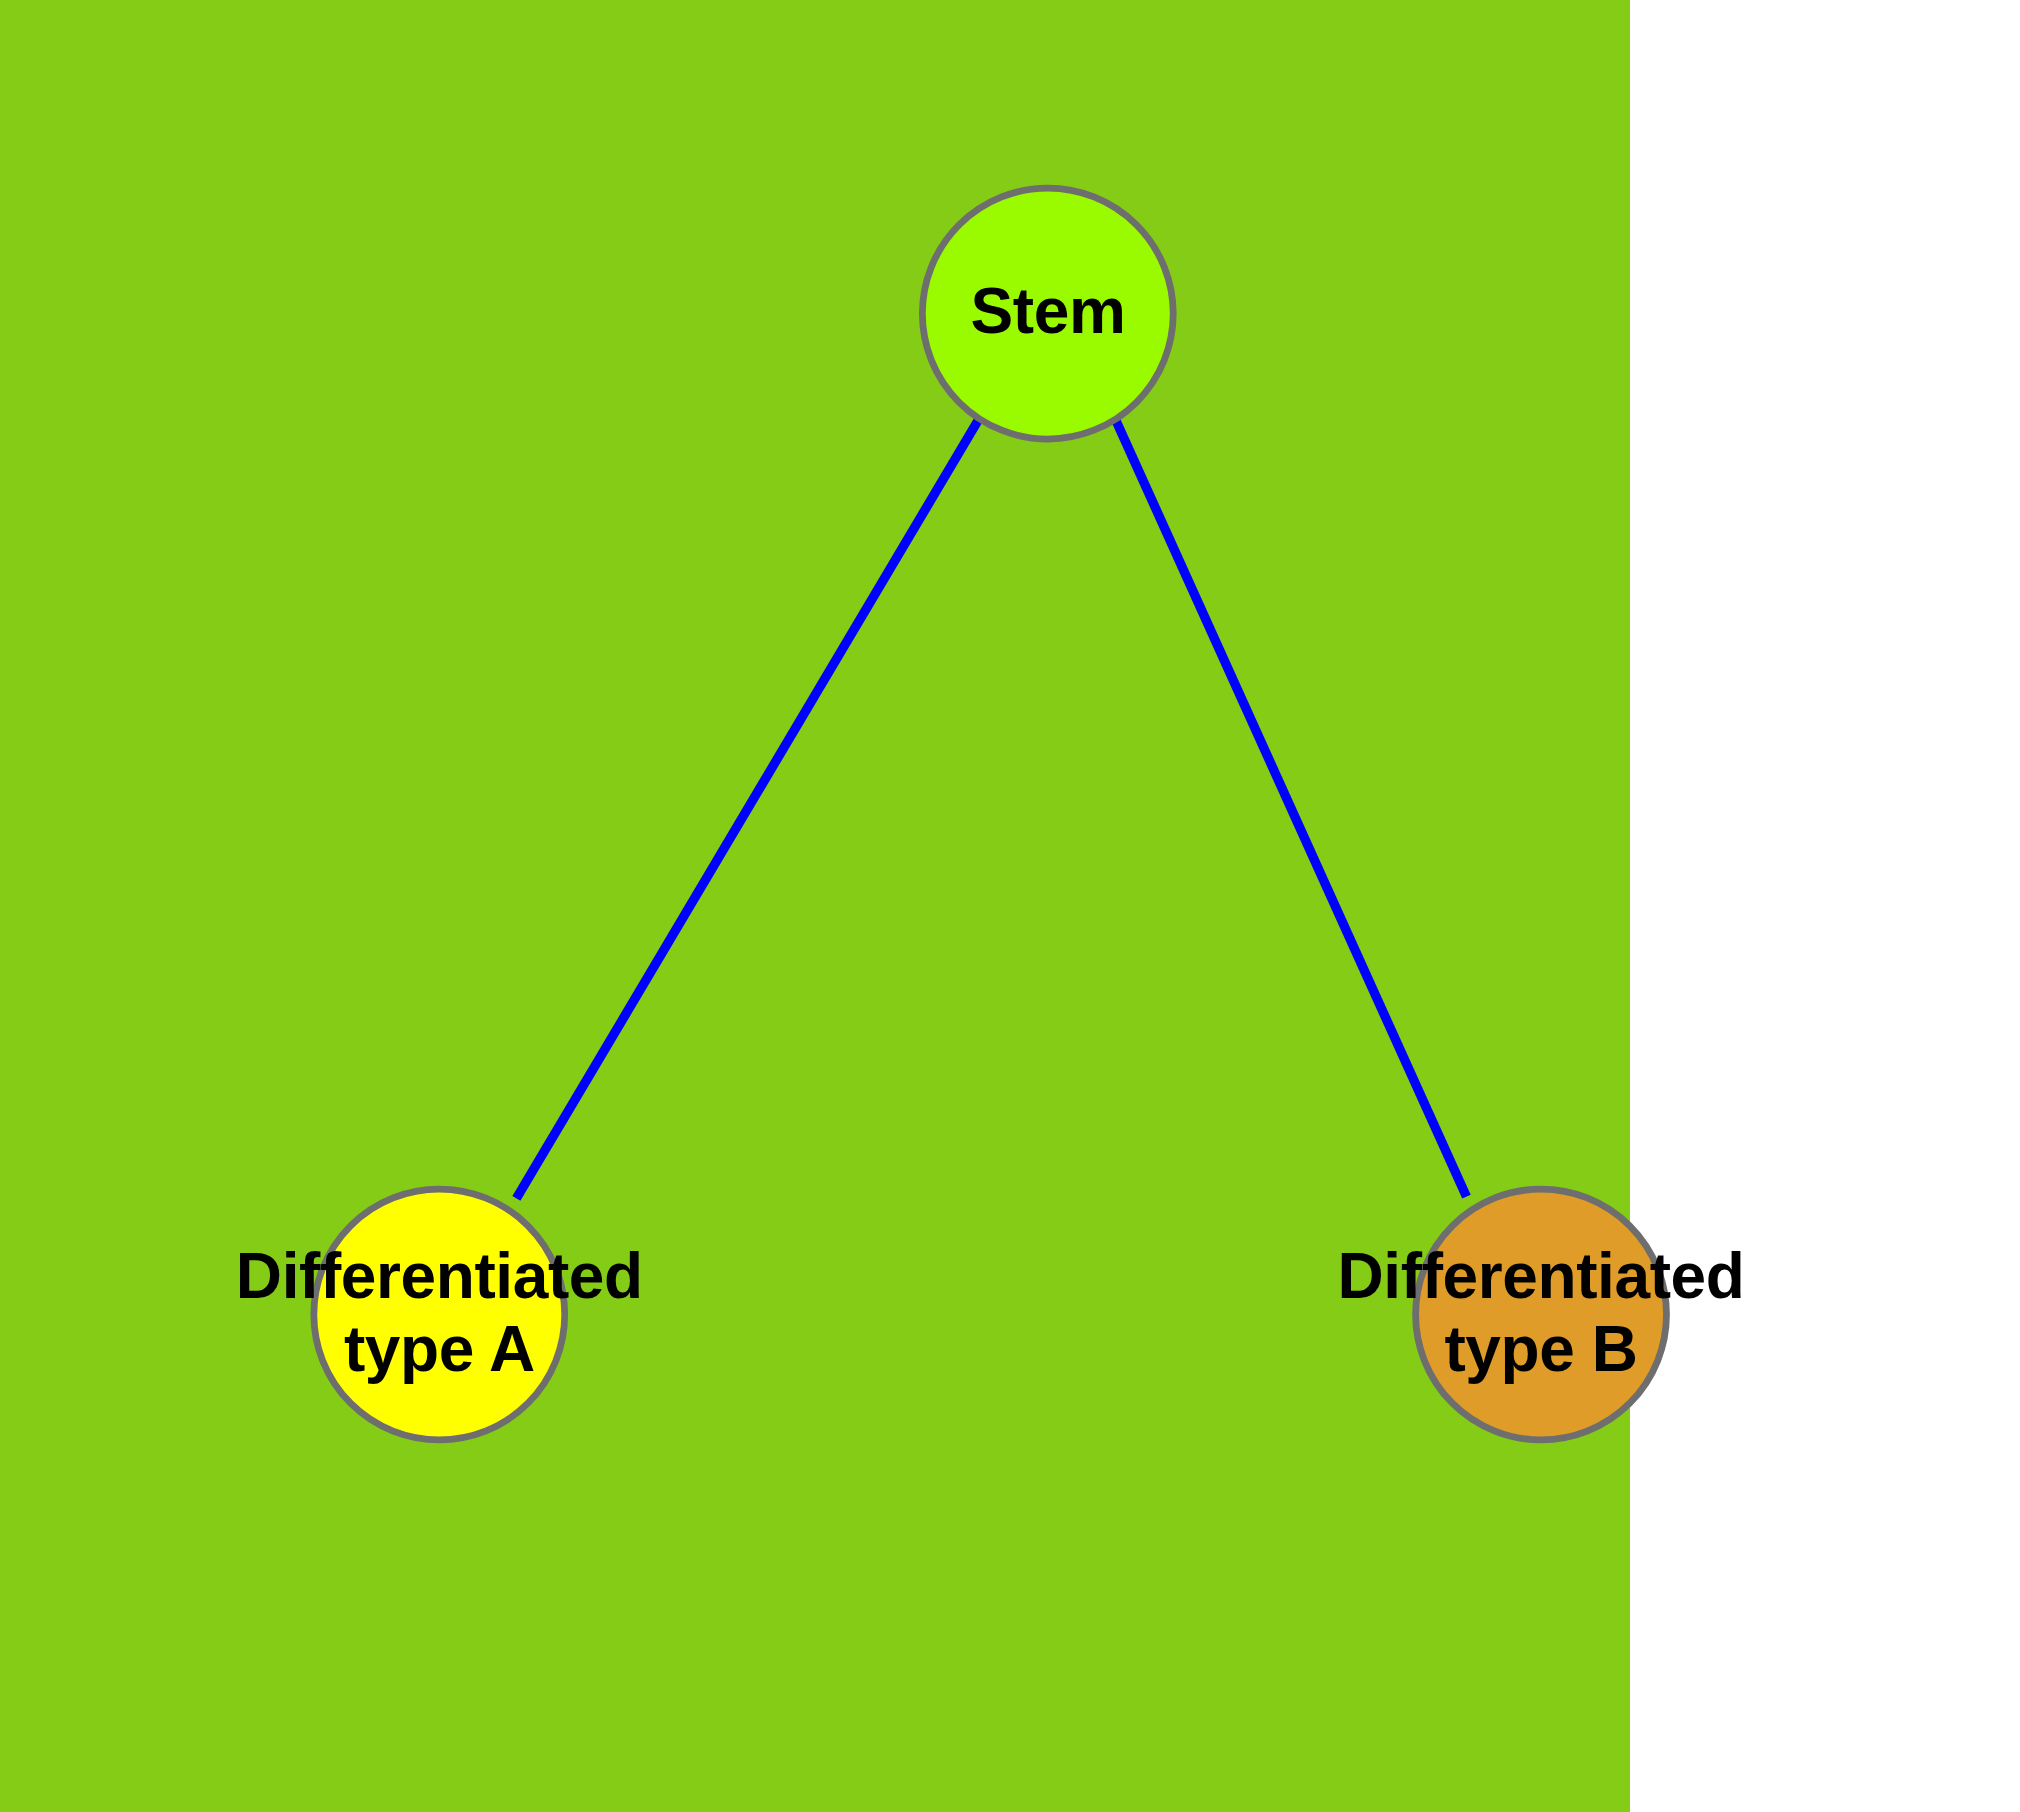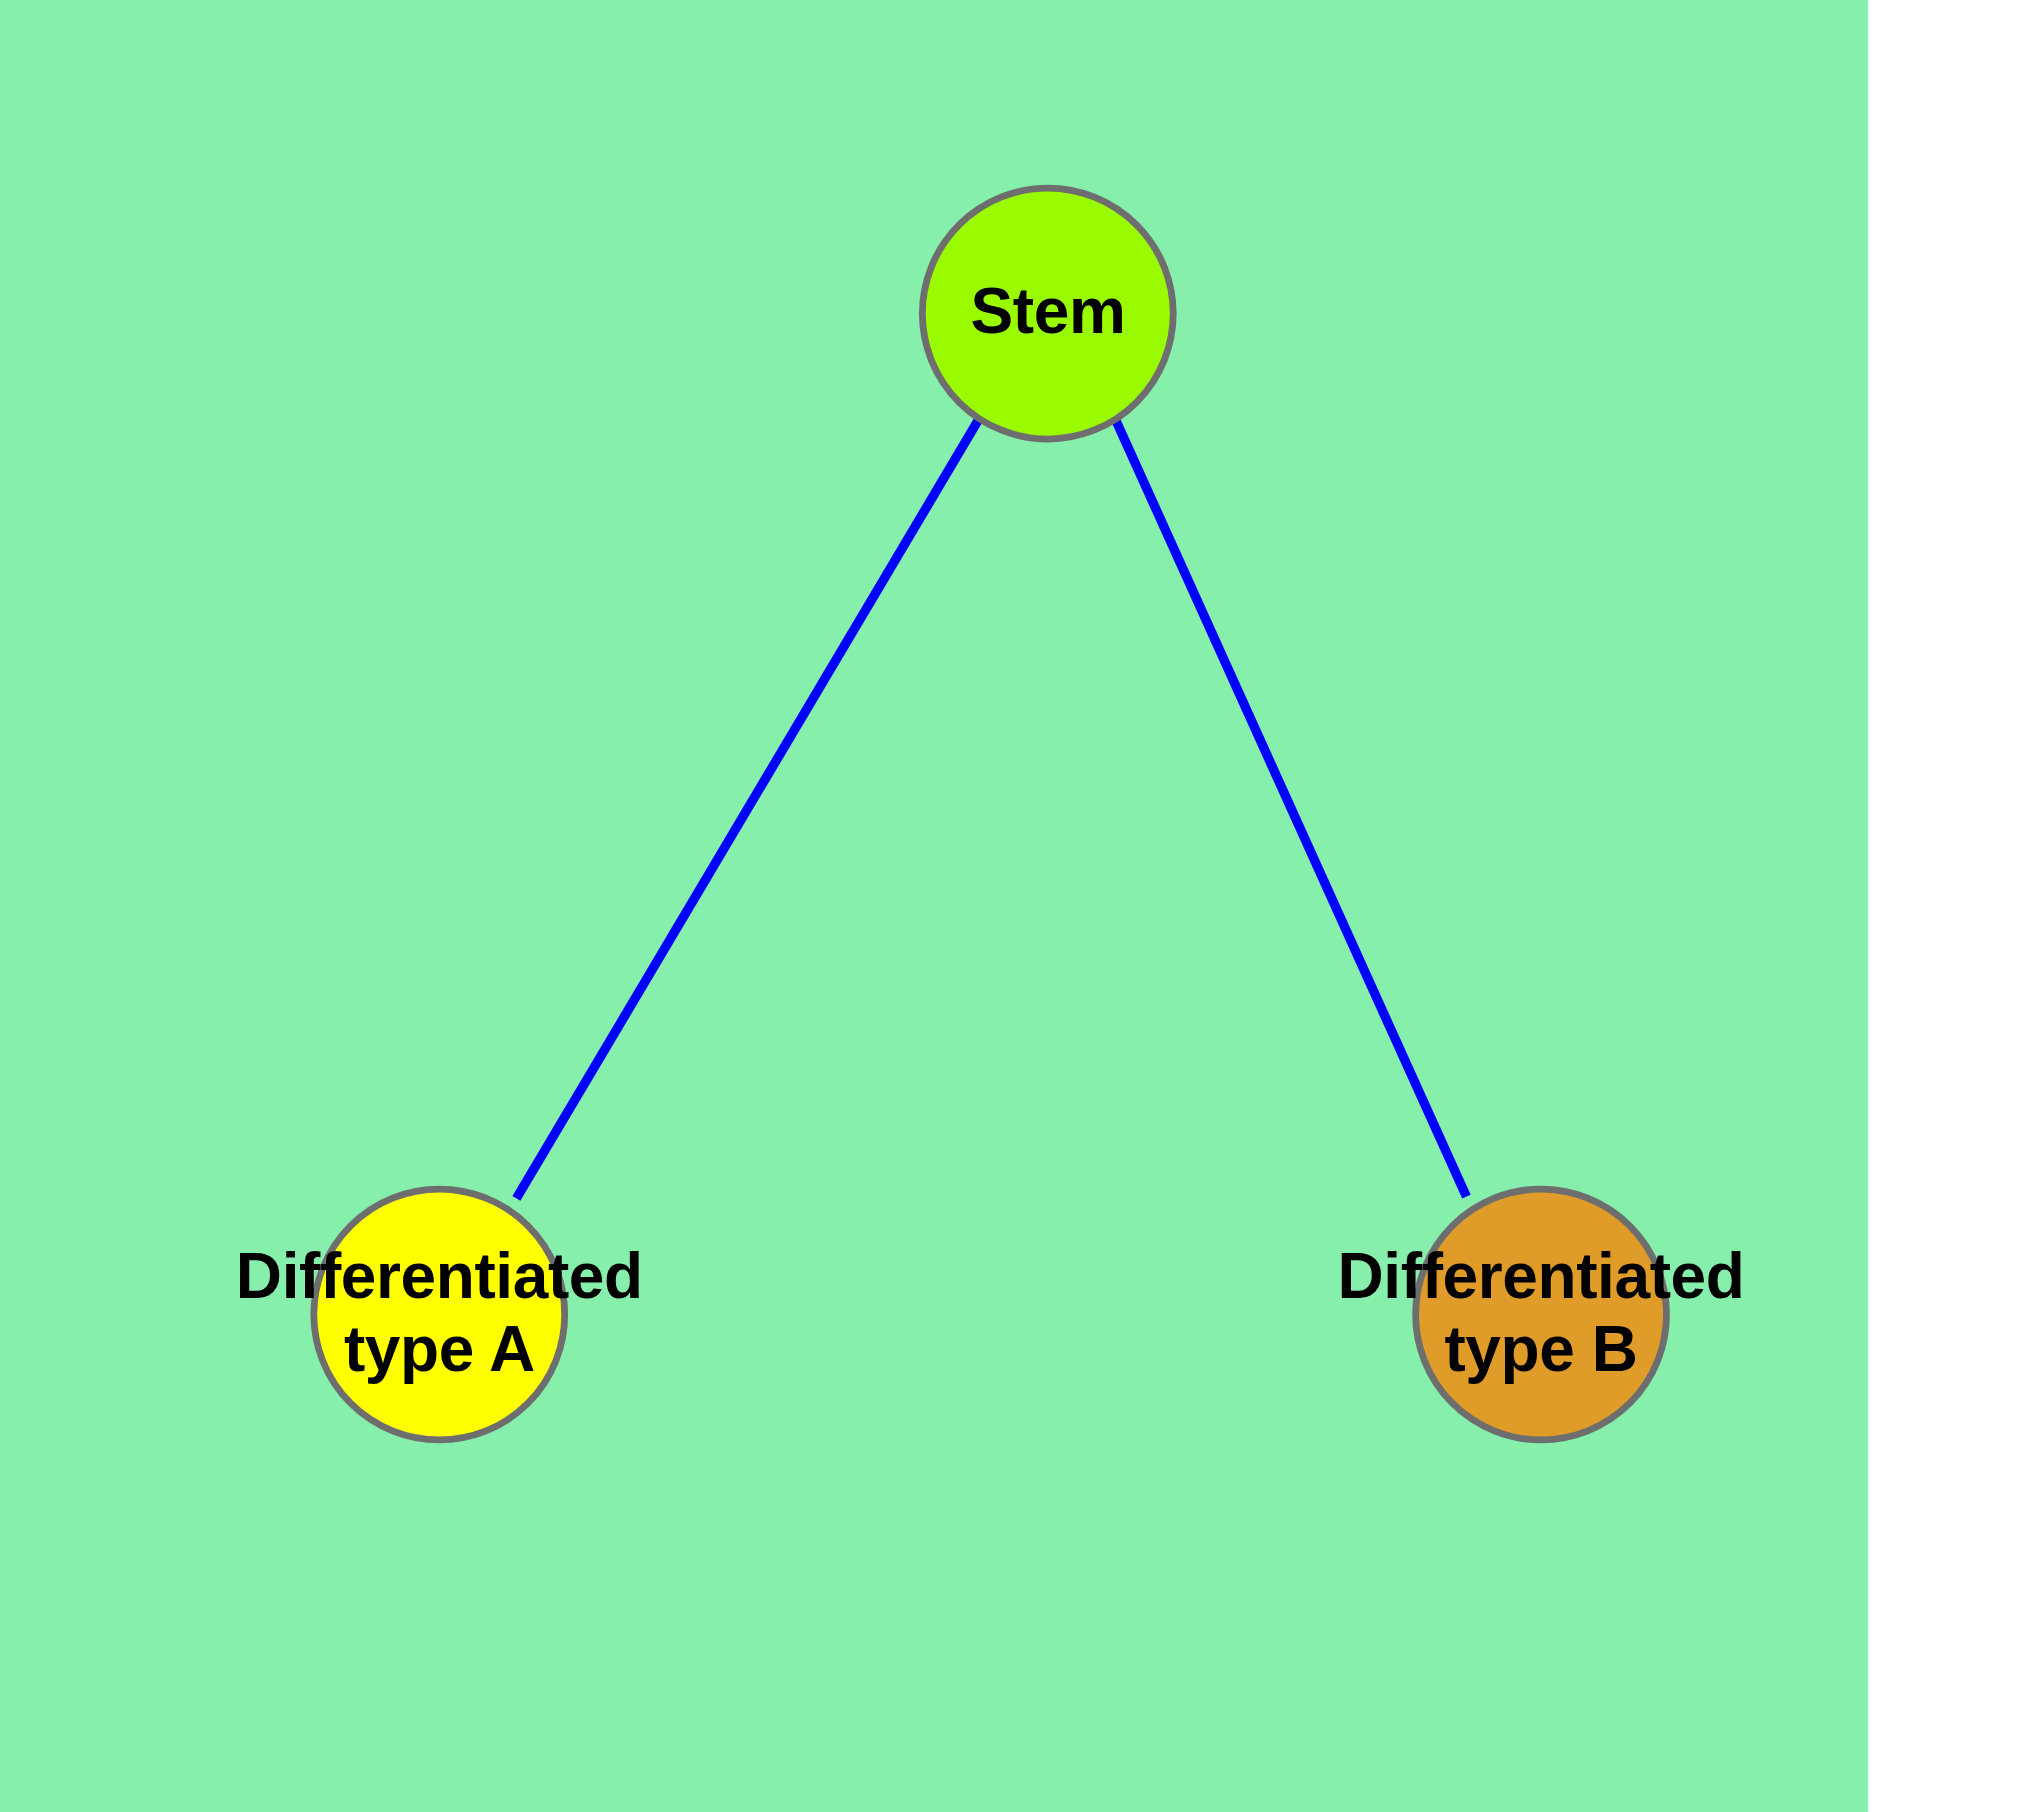--- a/index.html
+++ b/index.html
@@ -37,21 +37,21 @@
     line-height: 73px;
     letter-spacing: -0.4px;
     white-space: pre;
     pointer-events: none;
     -webkit-font-smoothing: antialiased;
   }
 </style>
 </head>
 <body style="width: 2021px; height: 1812px;">
 
-<div id="graph-canvas" style="width: 1868px; height: 1812px; background: #86efac;">
+<div id="graph-canvas" style="width: 1630px; height: 1812px; background: #84cc16;">
 
   <svg id="graph-svg" viewBox="0 0 2384 2138" style="width: 2021px; height: 1812px;">
 
     <g>
       <line class="graph-edge" x1="1155" y1="494" x2="609" y2="1414" stroke="#0000ff" stroke-width="11" stroke-linecap="butt"></line>
       <line class="graph-edge" x1="1315" y1="493" x2="1730" y2="1412" stroke="#0000ff" stroke-width="11" stroke-linecap="butt"></line>
     </g>
 
     <g>
       <circle cx="1236" cy="370" r="148" fill="#9afa00" stroke="#6e6e6e" stroke-width="8"></circle>

